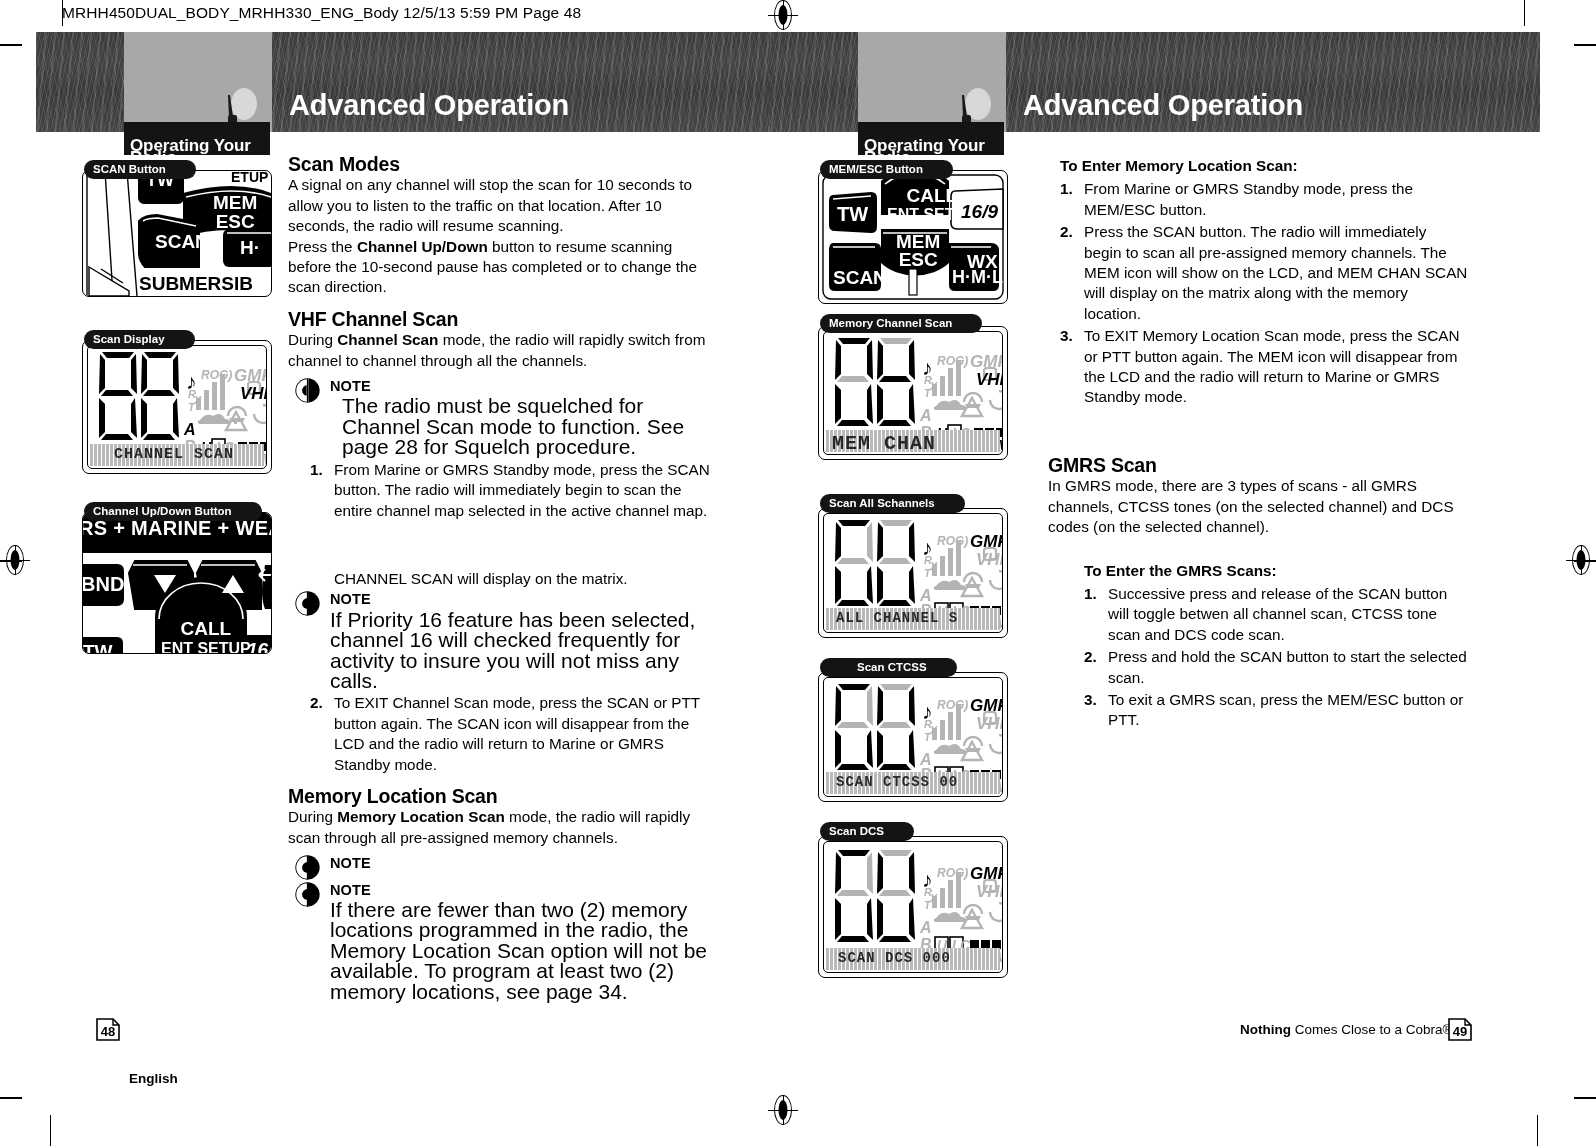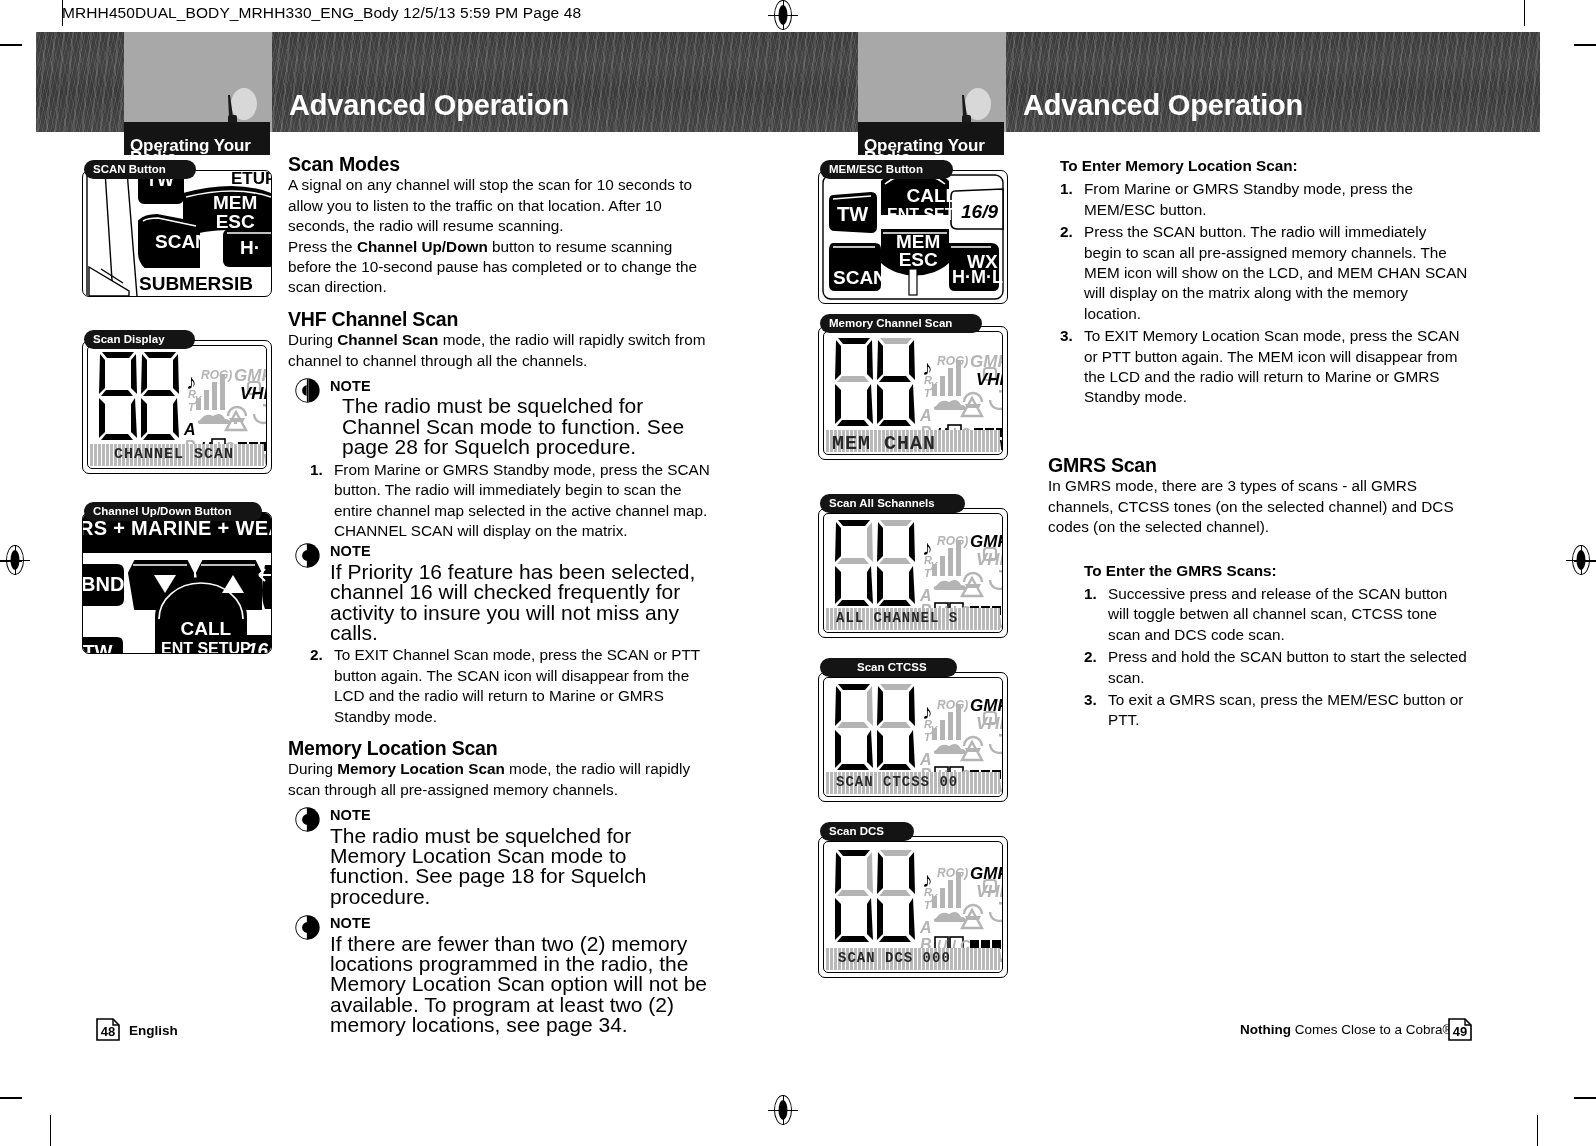--- a/index.html
+++ b/index.html
@@ -32,21 +32,21 @@
   .header .htitle{position:absolute;color:#fff;font-size:29px;font-weight:bold;
       letter-spacing:-.2px;white-space:nowrap;}
   .tagblack{position:absolute;background:#141414;color:#fff;font-size:17px;
       font-weight:bold;padding:18px 0 3px 6px;letter-spacing:-.1px;height:12px;line-height:12px;}
 
   
   .col{position:absolute;font-size:15.3px;line-height:20.4px;}
   .col h2{font-size:19.5px;font-weight:bold;margin:0 0 1px 0;letter-spacing:-.2px;}
   .col p{margin:0 0 0 0;}
   .gap{height:11px;}
-  .b{font-weight:bold;}
+  .b{font-weight:bold;margin-top:48px;}
 
   .notewrap{position:relative;padding-left:42px;margin-top:5px;}
   .noteicon{position:absolute;left:6px;top:1px;width:27px;height:27px;}
   .notetitle{font-weight:bold;font-size:14.5px;letter-spacing:.1px;}
   .notebody{font-size:21px;line-height:20.4px;}
   .notebody.ind{padding-left:12px;}
 
   .subhead{font-weight:bold;font-size:15.3px;padding-left:22px;margin-top:7px;}
   ol.steps{margin:0;padding:0;list-style:none;}
   ol.steps li{position:relative;padding-left:46px;margin-top:2px;}
@@ -149,21 +149,21 @@
       <path d="M56 50 Q62 44 74 44 L116 52 L116 96 L62 96 Q56 90 56 82 Z" fill="#000" stroke="#000" stroke-width="2"></path>
       <path d="M60 50 Q65 47 75 47 L113 55" stroke="#fff" stroke-width="1.6" fill="none"></path>
       <rect x="140" y="58" width="52" height="38" rx="6" fill="#000"></rect>
       <path d="M144 62 L190 62" stroke="#fff" stroke-width="1.6" fill="none"></path>
     </svg>
     <div class="lcdtxt" style="left:63px;top:-1px;color:#fff;font-size:18px;">TW</div>
     <div class="lcdtxt" style="left:130px;top:22px;color:#fff;font-size:19px;line-height:19px;text-align:center;">MEM<br>ESC</div>
     <div class="lcdtxt" style="left:72px;top:60px;color:#fff;font-size:19px;">SCAN</div>
     <div class="lcdtxt" style="left:157px;top:66px;color:#fff;font-size:19px;">H·</div>
     <div class="lcdtxt" style="left:56px;top:102px;color:#000;font-size:19px;">SUBMERSIB</div>
-    <div class="lcdtxt" style="left:148px;top:-2px;color:#000;font-size:17px;text-align:center;">ETUP</div>
+    <div class="lcdtxt" style="left:148px;top:-2px;color:#000;font-size:14px;text-align:center;">ETUP</div>
   </div>
 </div>
 <div class="figlabel" style="left:84px;top:160px;">SCAN Button</div>
 
 <div class="figbox" style="left:82px;top:340px;width:188px;height:132px;">
   <div class="lcd">
     <svg width="182" height="126" viewBox="0 0 182 126" style="position:absolute;left:0;top:0;">
       <g fill="#000">
         <polygon points="14,6 46,6 41,12 19,12"></polygon>
           <polygon points="12,8 17,14 17,42 11,48"></polygon>
@@ -588,21 +588,20 @@
   <p><span>During </span><span class="b">Memory Location Scan</span><span> mode, the radio will rapidly scan through all pre-assigned memory channels.</span></p>
 
   <div class="notewrap">
     <svg class="noteicon" viewBox="0 0 30 30">
       <circle cx="15" cy="15" r="13.5" fill="#000"></circle>
       <path d="M15 2.5 a12.5 12.5 0 0 0 0 25 z" fill="#fff"></path>
       <path d="M9 15 a6 6 0 0 1 12 0 a6 6 0 0 1 -12 0" fill="#000"></path>
       <rect x="14.3" y="2" width="1.4" height="26" fill="#000"></rect>
     </svg>
     <div class="notetitle">NOTE</div>
-    <div class="notebody">The radio must be squelched for Memory Location Scan mode to function. See page 18 for Squelch procedure.</div>
   </div>
 
   <div class="notewrap" style="margin-top:6px;">
     <svg class="noteicon" viewBox="0 0 30 30">
       <circle cx="15" cy="15" r="13.5" fill="#000"></circle>
       <path d="M15 2.5 a12.5 12.5 0 0 0 0 25 z" fill="#fff"></path>
       <path d="M9 15 a6 6 0 0 1 12 0 a6 6 0 0 1 -12 0" fill="#000"></path>
       <rect x="14.3" y="2" width="1.4" height="26" fill="#000"></rect>
     </svg>
     <div class="notetitle">NOTE</div>

